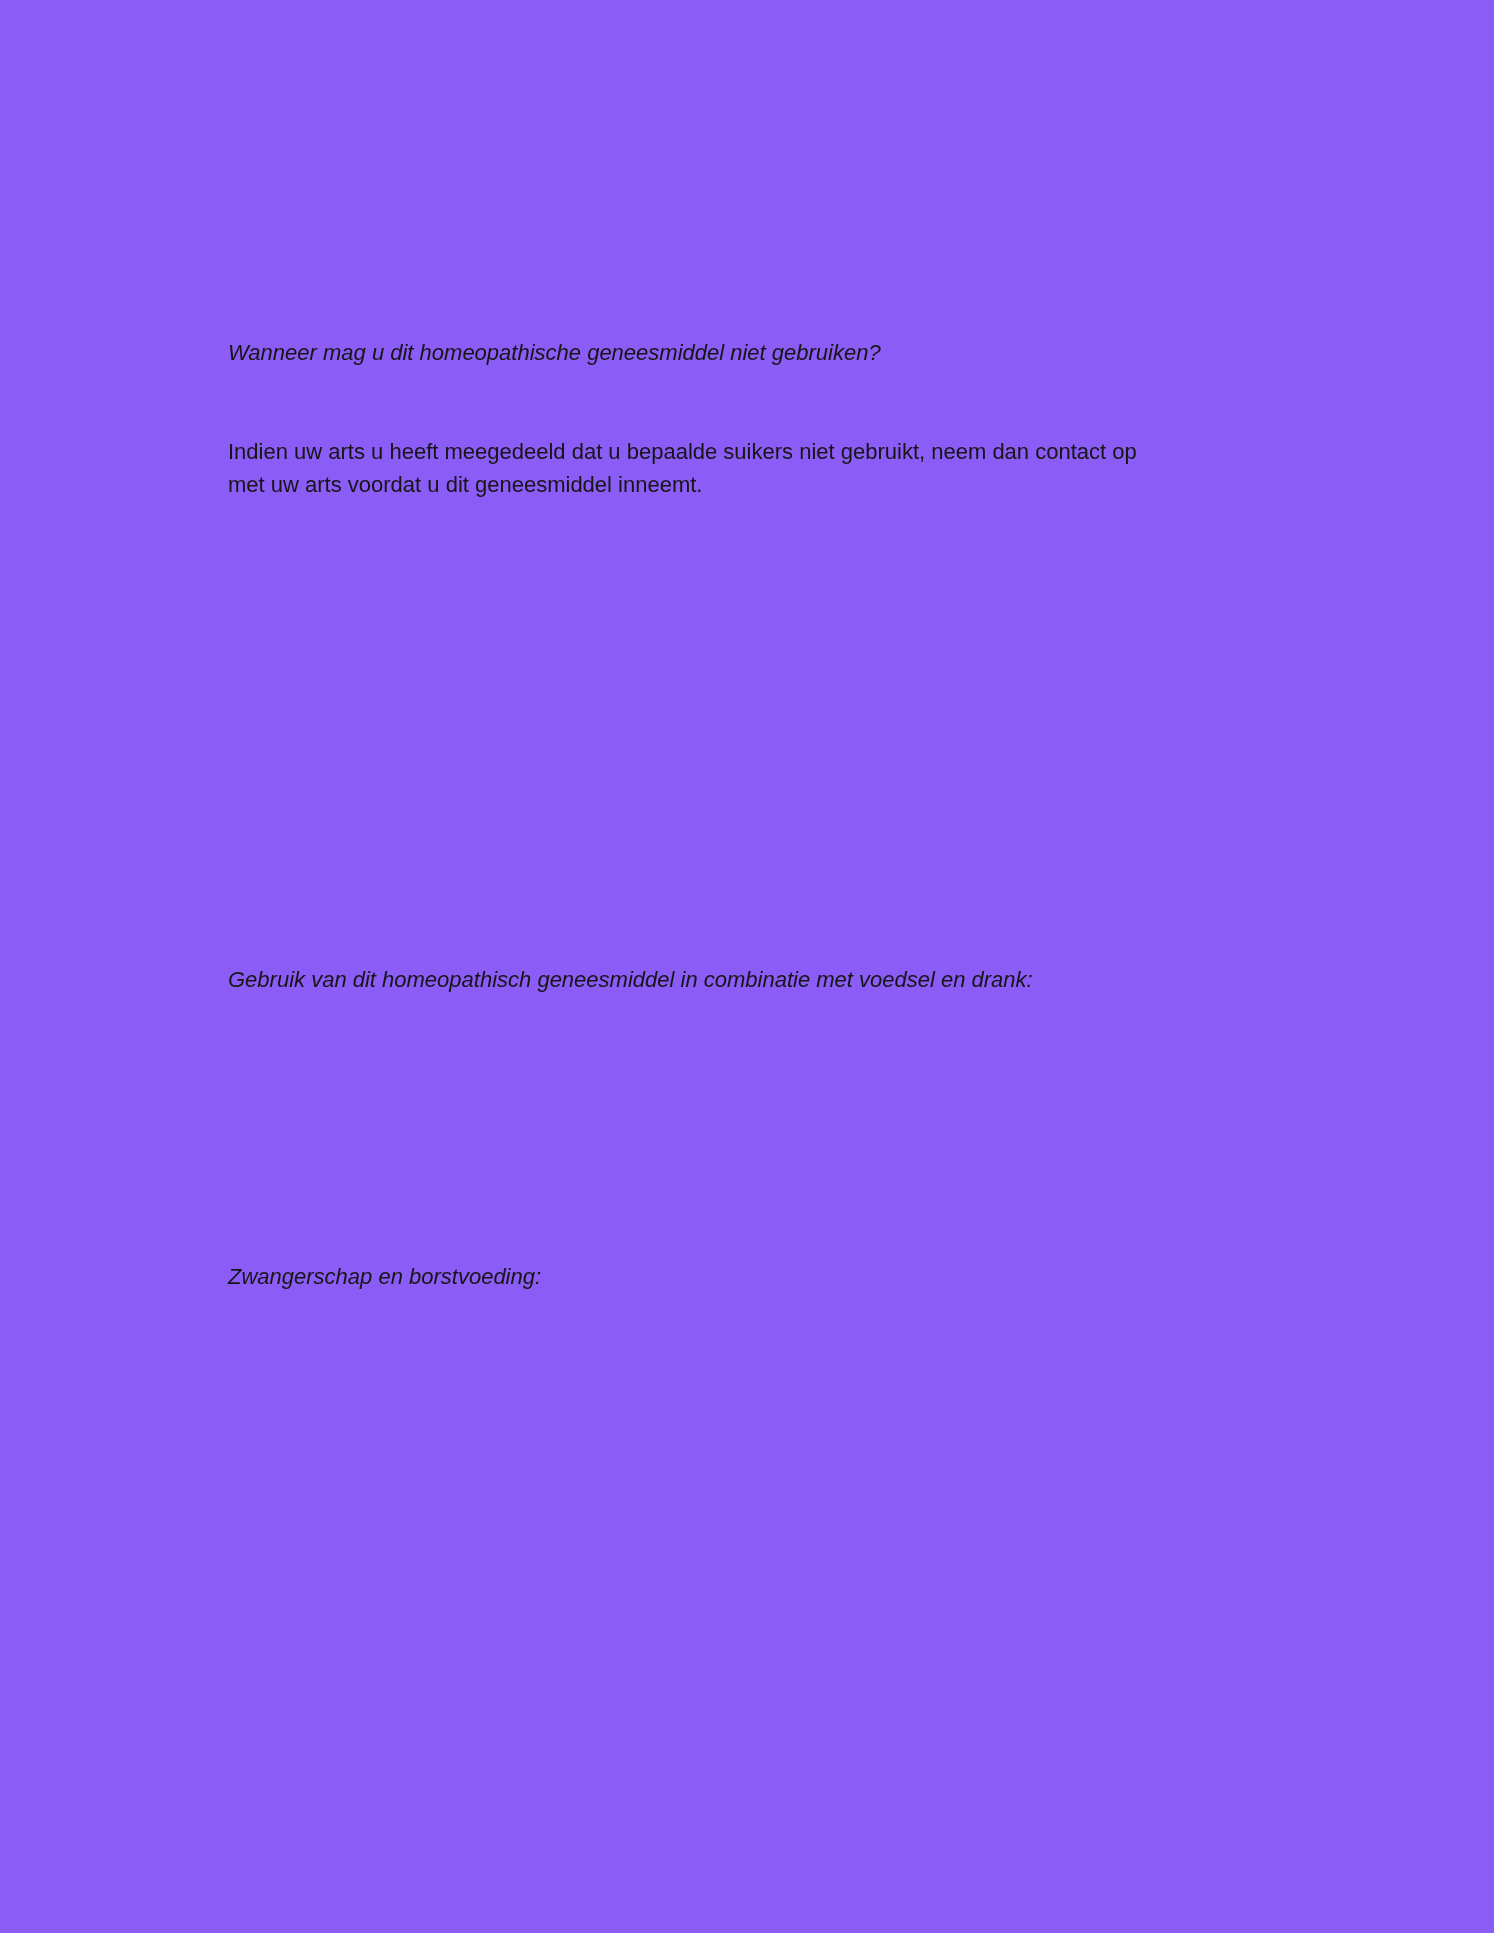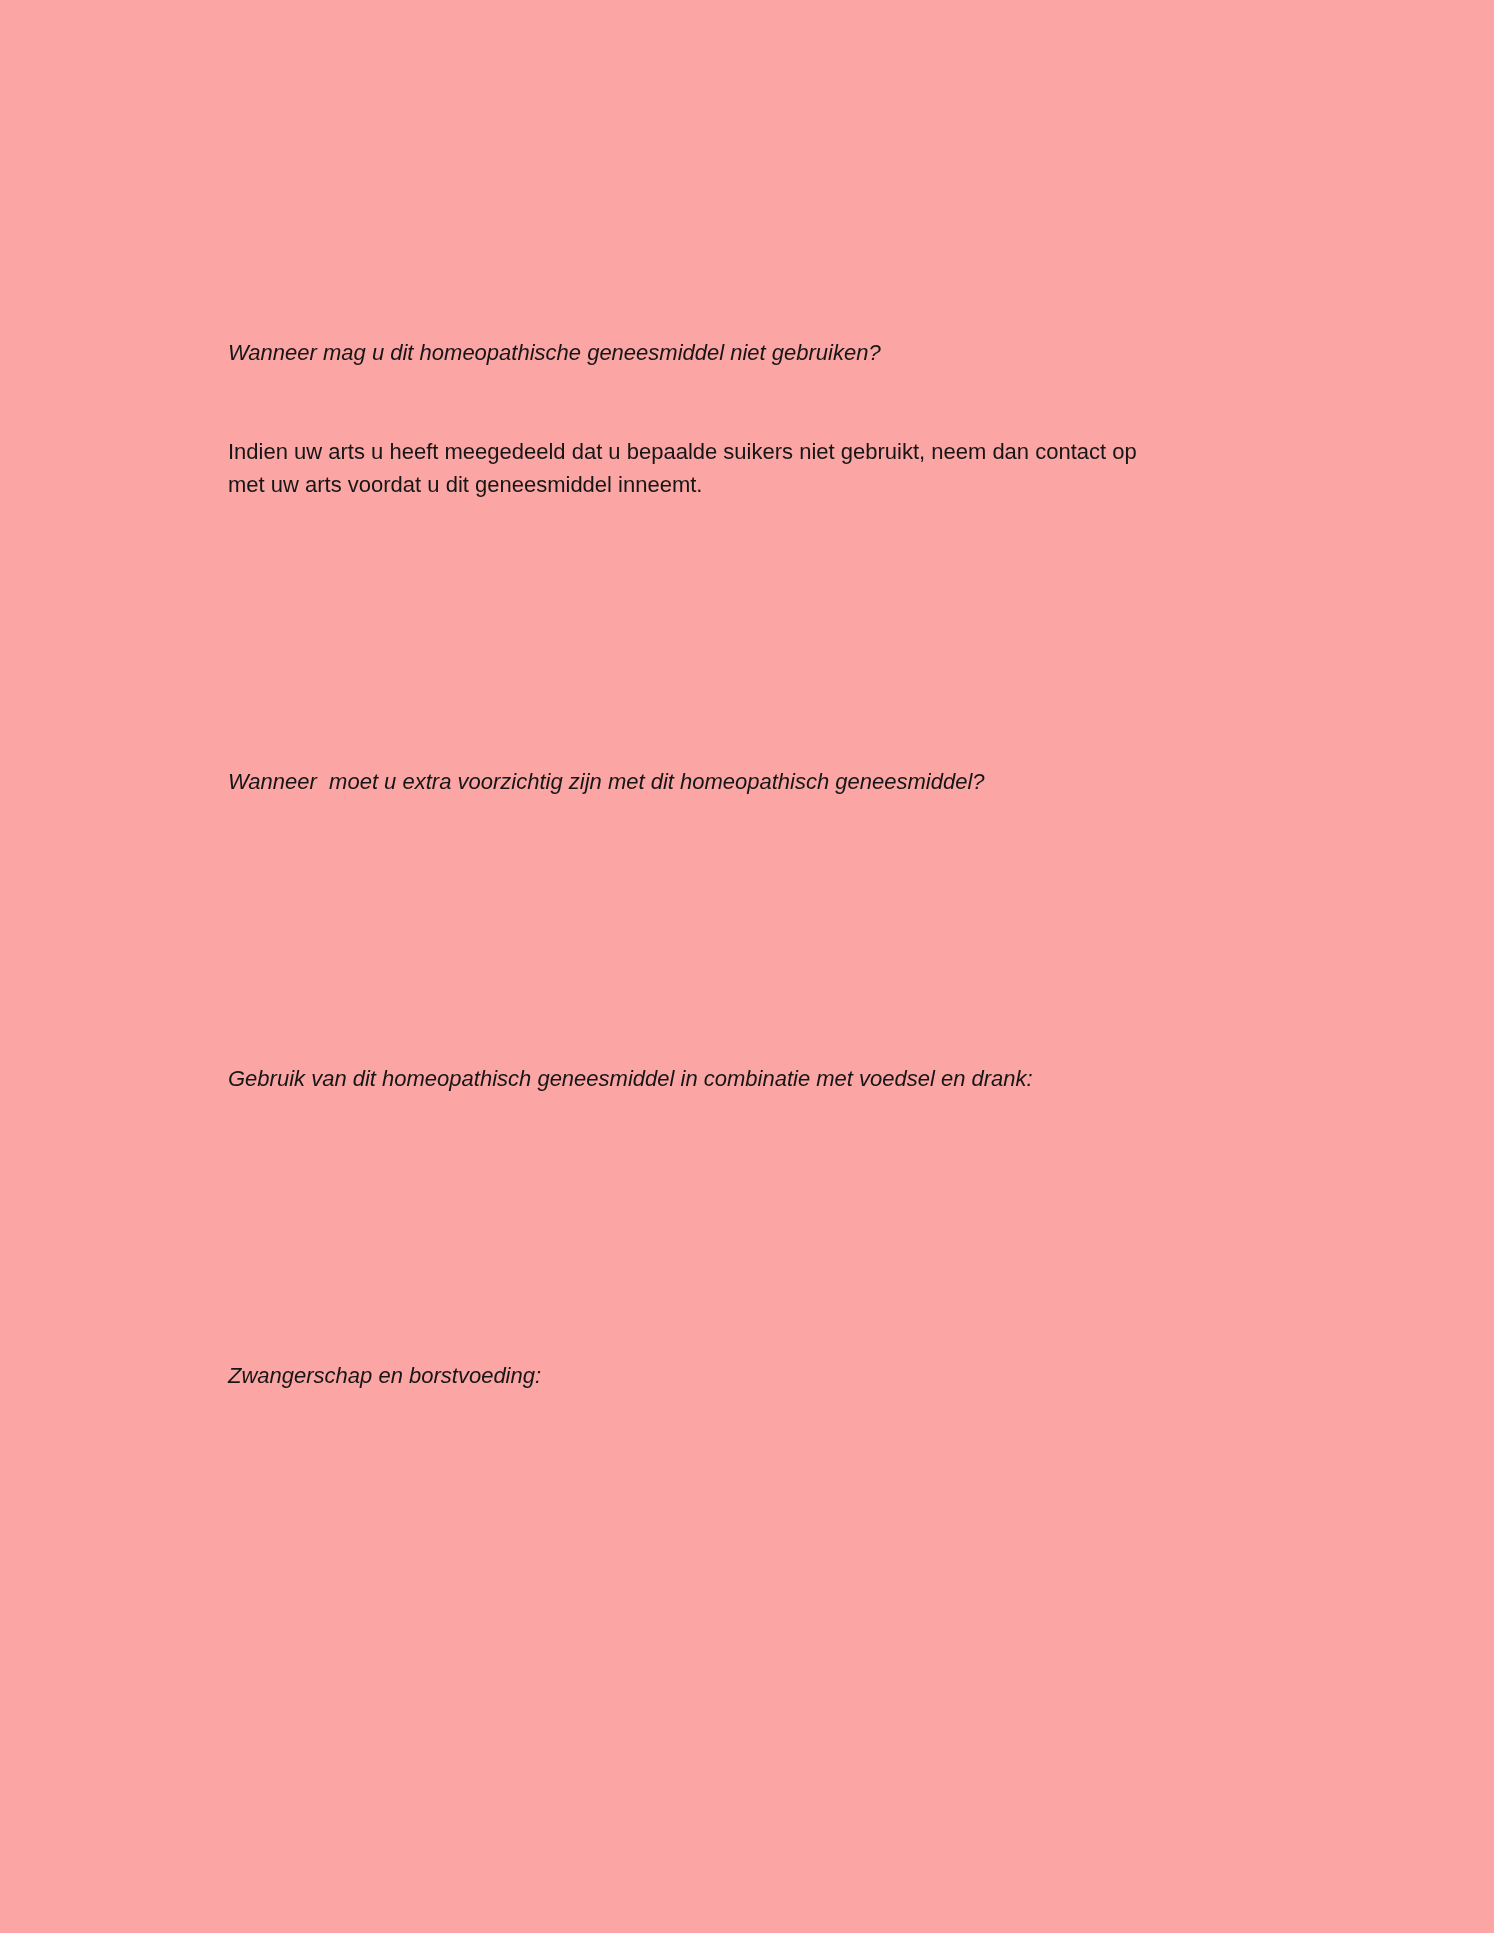--- a/index.html
+++ b/index.html
@@ -6,21 +6,21 @@
   html, body { width: 1494px; height: 1933px; }
   body {
     position: relative;
     background: #ffffff;
     color: #161616;
     font-family: "Liberation Sans", "DejaVu Sans", sans-serif;
   }
   .page {
     position: absolute;
     inset: 0;
-    background: #fca5a5;
+    background: #8b5cf6;
   }
   .content {
     position: absolute;
     left: 228px;
     top: 171px;
     width: 1095px;
     font-size: 22px;
     line-height: 33px;
     white-space: pre-wrap;
   }
@@ -35,21 +35,20 @@
 <div class="page">
   <div class="content">
 
     <section class="block">
       <p class="h">Wanneer mag u dit homeopathische geneesmiddel niet gebruiken?</p>
       <p class="b">Indien uw arts u heeft meegedeeld dat u bepaalde suikers niet gebruikt, neem dan contact op
 met uw arts voordat u dit geneesmiddel inneemt.</p>
     </section>
 
     <section class="block">
-      <p class="h">Wanneer  moet u extra voorzichtig zijn met dit homeopathisch geneesmiddel?</p>
     </section>
 
     <section class="block">
       <p class="h">Gebruik van dit homeopathisch geneesmiddel in combinatie met voedsel en drank:</p>
     </section>
 
     <section class="block">
       <p class="h">Zwangerschap en borstvoeding:</p>
     </section>
 

